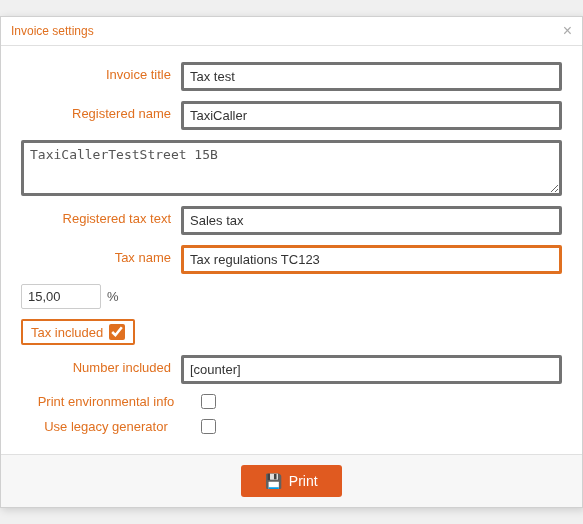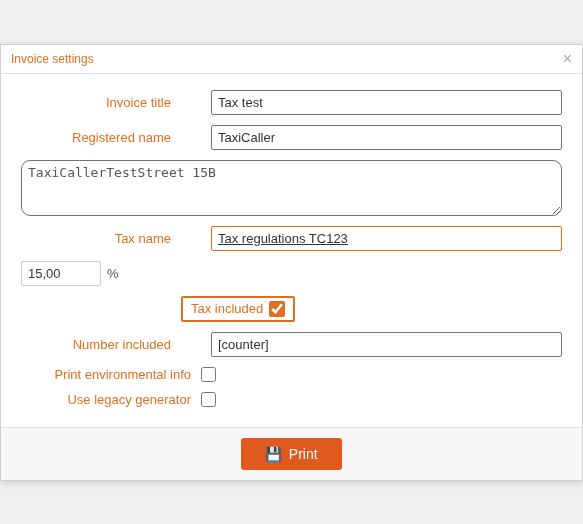--- a/index.html
+++ b/index.html
@@ -39,43 +39,41 @@
       border: none;
       line-height: 1;
     }
     .dialog-body {
       padding: 16px 20px 10px 20px;
     }
     .form-row {
       display: flex;
       align-items: flex-start;
       margin-bottom: 10px;
-      gap: 30px;
     }
     .form-label {
       color: #e07020;
       text-align: right;
       width: 160px;
       min-width: 160px;
       padding-right: 10px;
       padding-top: 5px;
       font-size: 13px;
     }
     .form-input {
       flex: 1;
-      border: 1px solid #737373;
+      border: 3px solid #737373;
       padding: 4px 6px;
       font-size: 13px;
       color: #333;
       outline: none;
       border-radius: 2px;
     }
     .form-input.active-border {
       border-color: #e07020;
-      text-decoration: underline;
     }
     textarea.form-input {
       resize: vertical;
       min-height: 56px;
     }
     .tax-rate-row {
       display: flex;
       align-items: center;
     }
     .tax-rate-input {
@@ -89,21 +87,20 @@
     }
     .tax-rate-unit {
       margin-left: 6px;
       color: #555;
       font-size: 13px;
     }
     .tax-included-wrapper {
       display: flex;
       align-items: center;
       margin-bottom: 10px;
-      margin-left: 160px;
     }
     .tax-included-box {
       border: 2px solid #e07020;
       border-radius: 2px;
       padding: 3px 8px;
       display: flex;
       align-items: center;
       gap: 6px;
     }
     .tax-included-label {
@@ -116,21 +113,21 @@
       accent-color: #e07020;
       cursor: pointer;
     }
     .checkbox-row {
       display: flex;
       align-items: center;
       margin-bottom: 10px;
     }
     .checkbox-label {
       color: #e07020;
-      text-align: right;
+      text-align: center;
       width: 180px;
       min-width: 180px;
       padding-right: 10px;
       font-size: 13px;
     }
     .form-checkbox {
       width: 15px;
       height: 15px;
       cursor: pointer;
     }
@@ -151,21 +148,20 @@
       border-radius: 3px;
       display: flex;
       align-items: center;
       gap: 6px;
     }
     .save-icon {
       font-size: 14px;
     }
     .address-input {
       color: #555;
-      border-radius: 9px;
     }
   </style>
 </head>
 <body>
 
 <div class="dialog">
   <div class="dialog-header">
     <span class="dialog-title">Invoice settings</span>
     <button class="close-btn">×</button>
   </div>
@@ -179,20 +175,24 @@
 
     <div class="form-row">
       <label class="form-label">Registered name</label>
       <input class="form-input" type="text" value="TaxiCaller" style="">
     </div>
 
     <div class="form-row">
       <textarea class="form-input address-input" style="">TaxiCallerTestStreet 15B</textarea>
     </div>
 
+    <div class="form-row">
+      <label class="form-label">Registered tax text</label>
+      <input class="form-input" type="text" value="Sales tax" style="">
+    </div>
 
     <div class="form-row">
       <label class="form-label">Tax name</label>
       <input class="form-input active-border" type="text" value="Tax regulations TC123" style="">
     </div>
 
     <div class="form-row">
       <div class="tax-rate-row">
         <input class="tax-rate-input" type="text" value="15,00" style="">
         <span class="tax-rate-unit">%</span>

